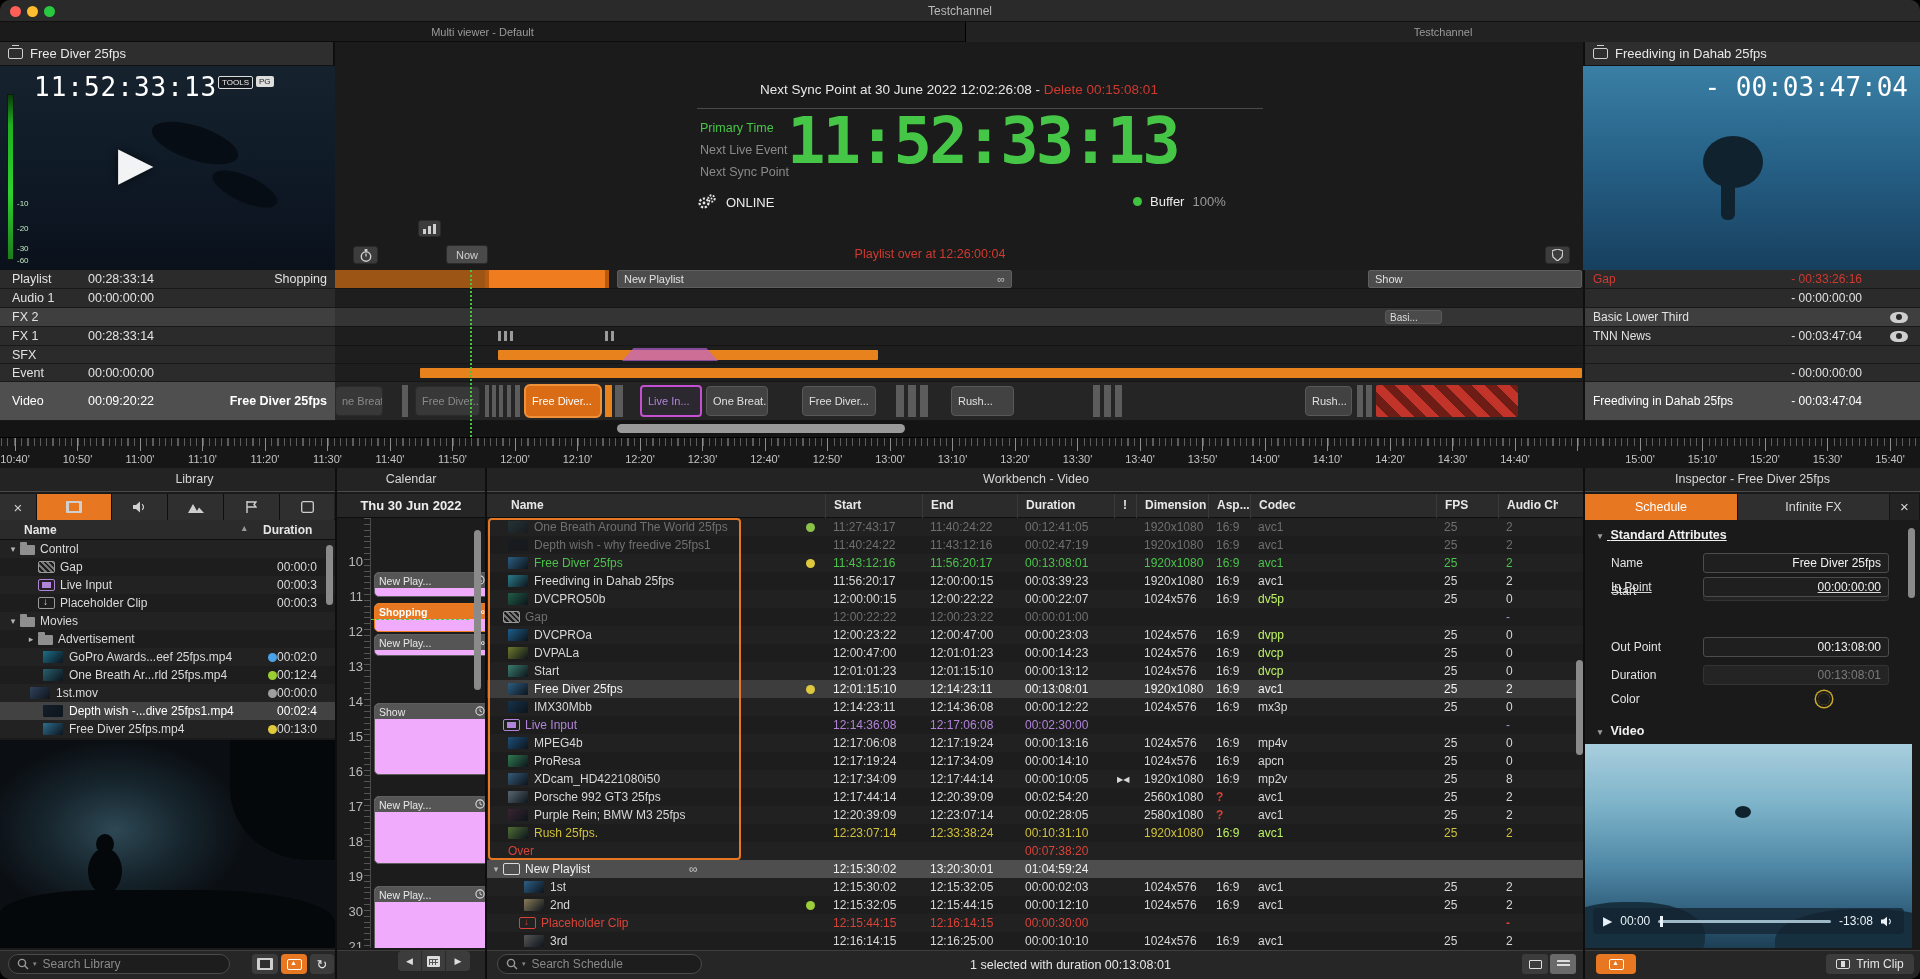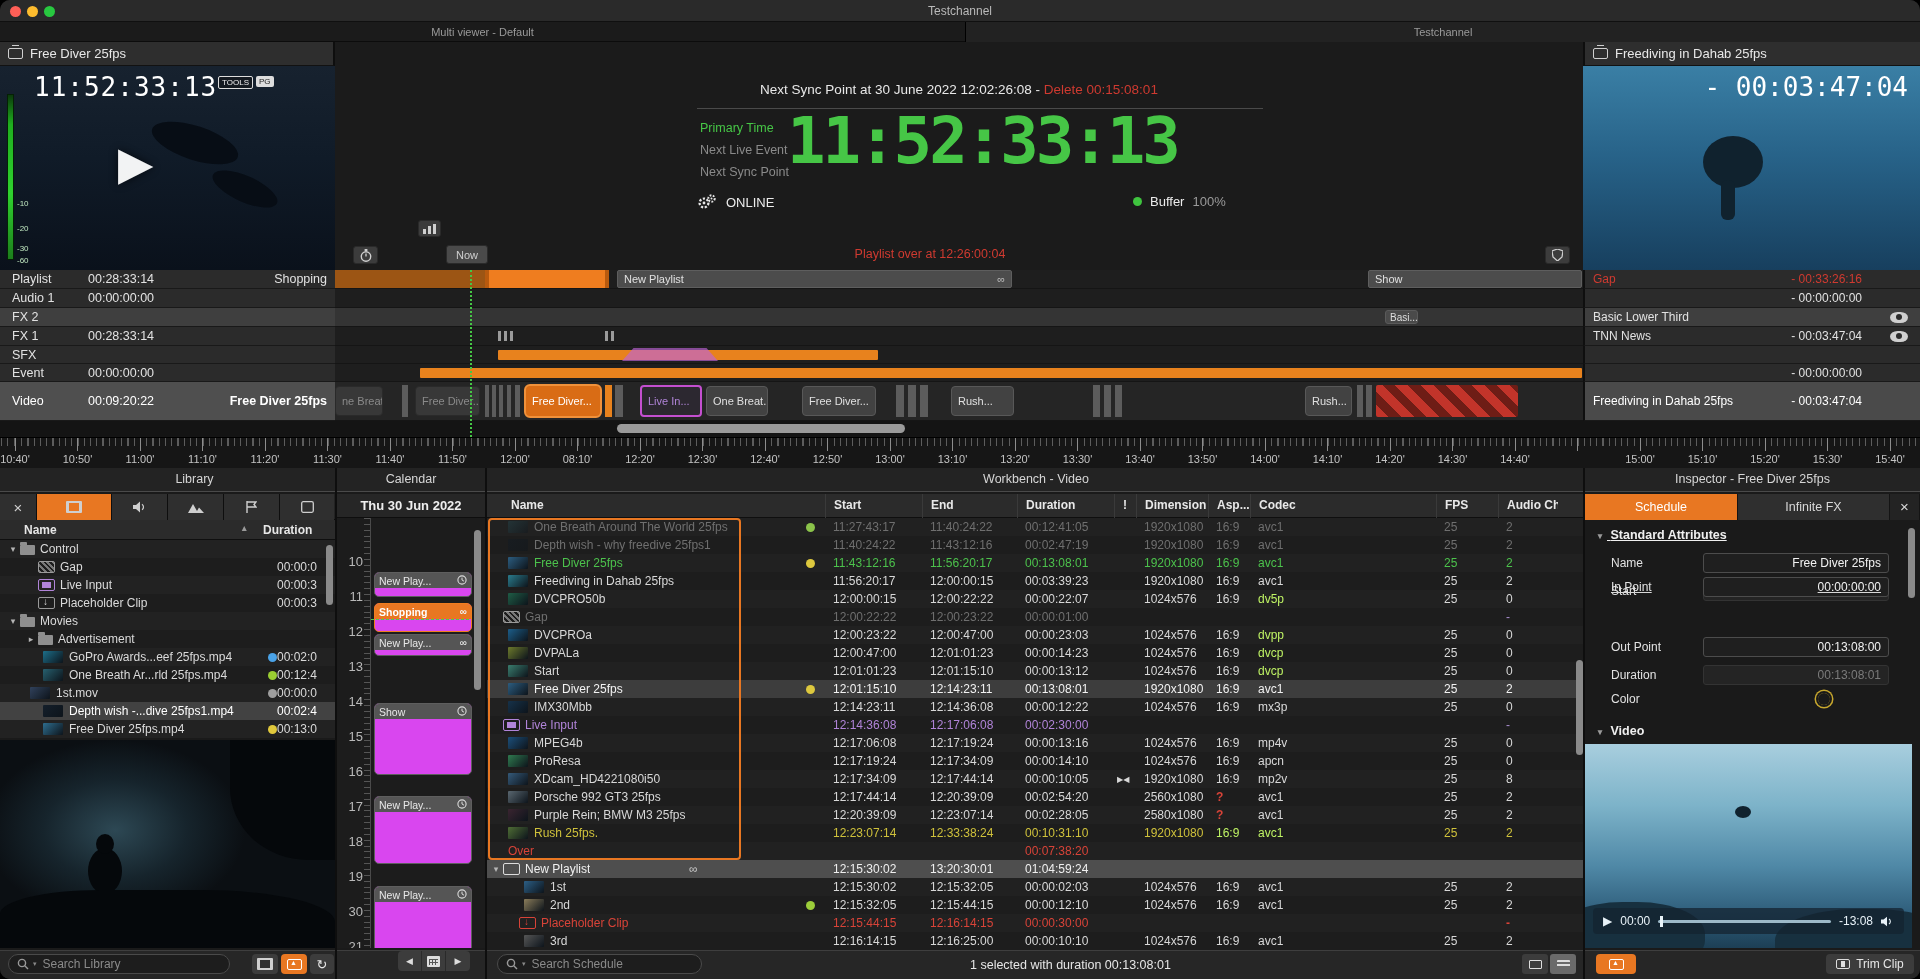--- a/index.html
+++ b/index.html
@@ -126,21 +126,21 @@
   .librow .ldur{flex:none;width:58px;text-align:left;}
   .libpreview{left:0;top:740px;width:335px;height:208px;background:radial-gradient(130px 90px at 115px 90px,#2d4854 0%,#16242c 55%,#0b0f13 100%);overflow:hidden;}
   .caveman{position:absolute;background:#05080b;border-radius:50%;}
 
   
   .caldate{left:337px;top:494px;width:148px;height:24px;background:#262626;border-bottom:1px solid #0e0e0e;text-align:center;font-size:13px;font-weight:bold;color:#eee;line-height:24px;}
   .calcv{left:337px;top:518px;width:148px;height:430px;background:#1c1c1c;overflow:hidden;}
   .calline{position:absolute;left:33px;top:0;bottom:0;width:1px;background:#4a4a4a;}
   .calticks{position:absolute;left:27px;top:0;bottom:0;width:6px;background:repeating-linear-gradient(180deg,#555 0 1px,transparent 1px 5.85px);}
   .calhour{position:absolute;left:0;width:26px;text-align:right;font-size:13px;color:#b9b9b9;}
-  .ev{position:absolute;left:37px;width:98px;border-radius:5px;overflow:hidden;border:1px solid #5e5e5e;background:#d946ef;}
+  .ev{position:absolute;left:37px;width:116px;border-radius:5px;overflow:hidden;border:1px solid #5e5e5e;background:#f0abfc;}
   .ev .evhead{height:15px;display:flex;align-items:center;font-size:10.5px;padding:0 4px;color:#e8e8e8;background:#555;}
   .ev .evlab{flex:1 1 auto;white-space:nowrap;overflow:hidden;}
   .ev-orange{border-color:#ef7d1f;}
   .ev-orange .evhead{background:#e87722;color:#fff;font-weight:bold;}
   .nowline{position:absolute;left:34px;width:98px;height:0;border-top:1px dashed #4ad24a;}
   .calnav{position:absolute;left:398px;top:951px;display:flex;background:#3c3c3c;border-radius:4px;overflow:hidden;z-index:9;}
   .calnav div{width:24px;height:20px;display:flex;align-items:center;justify-content:center;color:#ddd;font-size:9px;border-right:1px solid #2a2a2a;}
   .calgrid{width:13px;height:11px;background:#ddd;border-radius:1px;position:relative;}
   .calgrid::before{content:"";position:absolute;left:2px;top:3px;right:2px;height:6px;background:repeating-linear-gradient(90deg,#555 0 1px,transparent 1px 3px),repeating-linear-gradient(180deg,#555 0 1px,transparent 1px 3px);}
 
@@ -345,21 +345,21 @@
     <div class="trt">
       <span class="rname"></span>
         <span class="rtc">- 00:00:00:00</span>
     </div>
   </div>
   <div class="trow row-lite" style="top:308px;height:19px;">
     <div class="tlab">
       <span class="tname">FX 2</span>
     </div>
     <div class="tcv">
-        <div class="clip chip" style="left: 1050px; width: 33px;">
+        <div class="clip chip" style="left: 1050px; width: 57px;">
     <span class="cl">Basi...</span>
 
   </div>
       </div>
     <div class="trt">
       <span class="rname">Basic Lower Third</span>
       <span class="reye">
           <span class="eyeicon"></span>
         </span>
     </div>
@@ -553,21 +553,21 @@
     <div id="ruler-labels">
         <span style="left: 15px;">10:40'</span>
         <span style="left: 77.5px;">10:50'</span>
         <span style="left: 140px;">11:00'</span>
         <span style="left: 202.5px;">11:10'</span>
         <span style="left: 265px;">11:20'</span>
         <span style="left: 327.5px;">11:30'</span>
         <span style="left: 390px;">11:40'</span>
         <span style="left: 452.5px;">11:50'</span>
         <span style="left: 515px;">12:00'</span>
-        <span style="left: 577.5px;">08:10'</span>
+        <span style="left: 577.5px;">12:10'</span>
         <span style="left: 640px;">12:20'</span>
         <span style="left: 702.5px;">12:30'</span>
         <span style="left: 765px;">12:40'</span>
         <span style="left: 827.5px;">12:50'</span>
         <span style="left: 890px;">13:00'</span>
         <span style="left: 952.5px;">13:10'</span>
         <span style="left: 1015px;">13:20'</span>
         <span style="left: 1077.5px;">13:30'</span>
         <span style="left: 1140px;">13:40'</span>
         <span style="left: 1202.5px;">13:50'</span>

